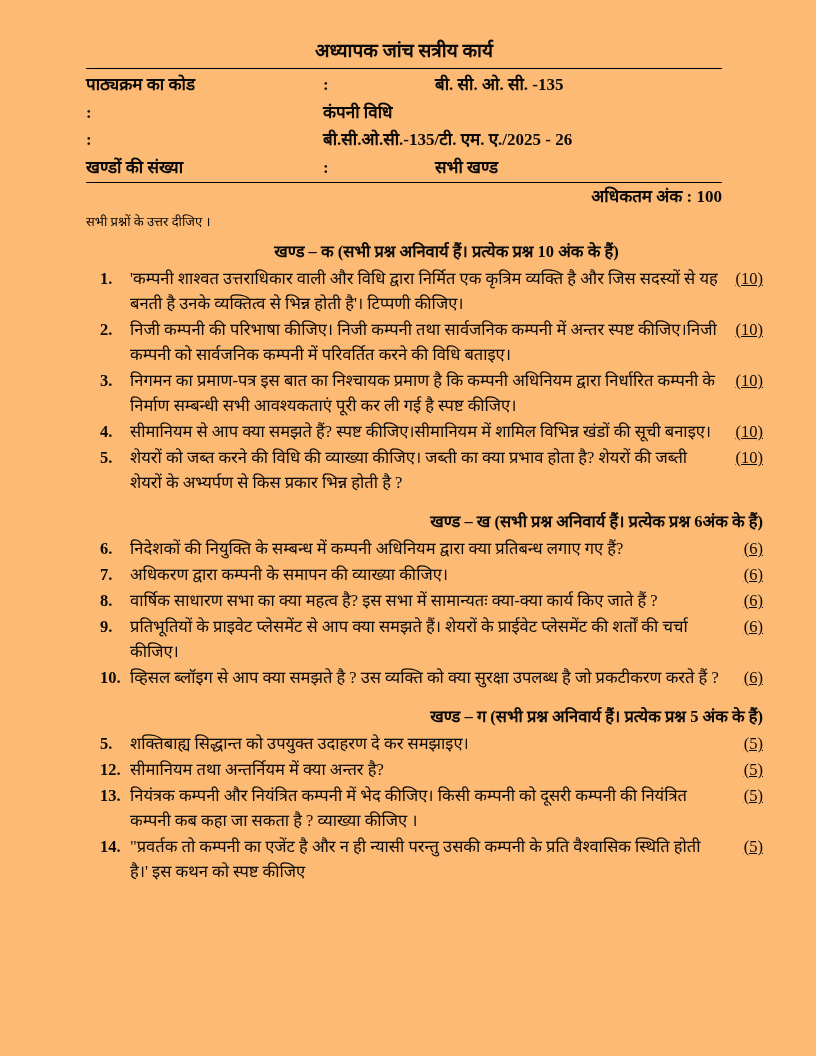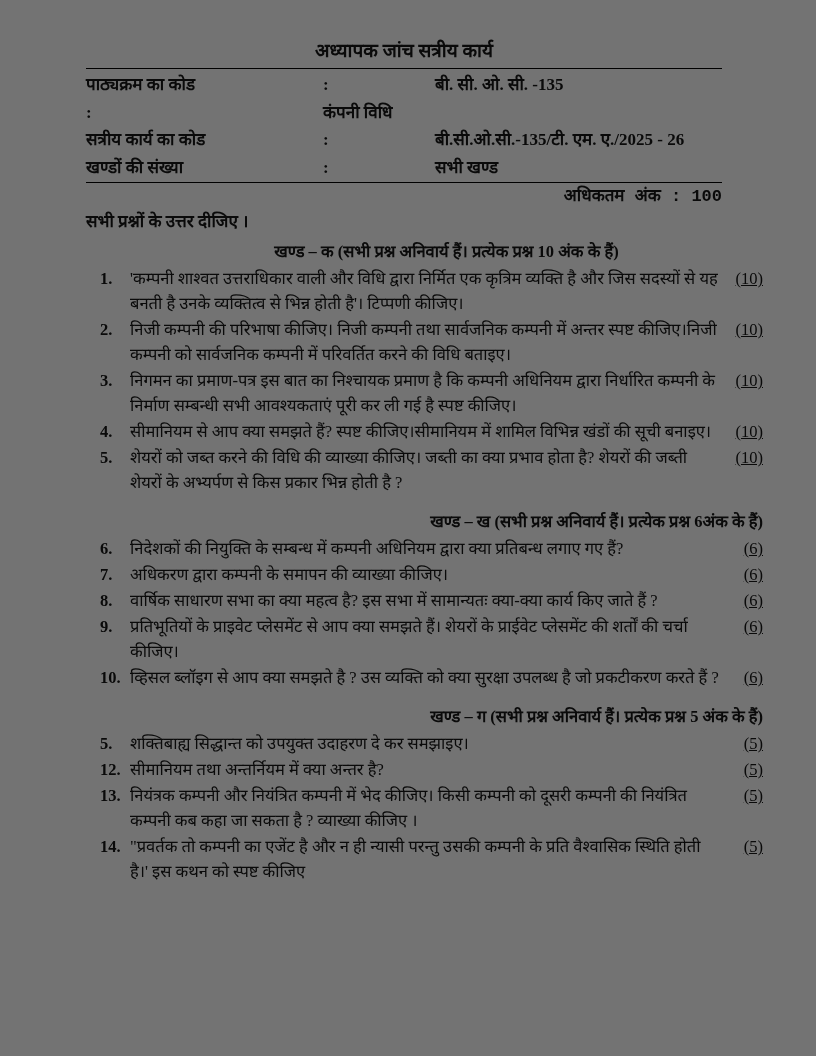--- a/index.html
+++ b/index.html
@@ -7,21 +7,21 @@
   body {
     width: 816px;
     height: 1056px;
     font-family: "Liberation Serif", "DejaVu Serif", serif;
     color: #0a0a0a;
     overflow: hidden;
   }
   .page {
     width: 816px;
     height: 1056px;
-    background: #737373;
+    background: #fdba74;
     padding: 34px 53px 0 86px; 
     position: relative;
   }
   
   .head-block { width: 636px; }
   .doc-title {
     font-size: 19px;
     font-weight: bold;
     text-align: center;
     line-height: 34px;
@@ -39,25 +39,24 @@
     white-space: nowrap;
   }
   .rule-bottom { border-bottom: 1.6px solid #000; }
   .max-marks {
     font-size: 17px;
     font-weight: bold;
     text-align: right;
     line-height: 24px;
     height: 24px;
     margin-top: 2px;
-    font-family: Liberation Mono, monospace;
   }
   .instruction {
-    font-size: 17px;
-    font-weight: bold;
+    font-size: 13px;
+    font-weight: normal;
     line-height: 26px;
     height: 26px;
   }
   
   .sections { width: 677px; }
   .section-heading {
     font-size: 16.5px;
     font-weight: bold;
     text-align: center;
     line-height: 26px;
@@ -97,21 +96,20 @@
       <div class="info-row">
         <span>पाठ्यक्रम का कोड</span>
         <span>:</span>
         <span>बी. सी. ओ. सी. -135</span>
       </div>
       <div class="info-row">
         <span>:</span>
         <span>कंपनी विधि</span>
       </div>
       <div class="info-row">
-        <span>सत्रीय कार्य का कोड</span>
         <span>:</span>
         <span>बी.सी.ओ.सी.-135/टी. एम. ए./2025 - 26</span>
       </div>
       <div class="info-row">
         <span>खण्डों की संख्या</span>
         <span>:</span>
         <span>सभी खण्ड</span>
       </div>
     </div>
 

